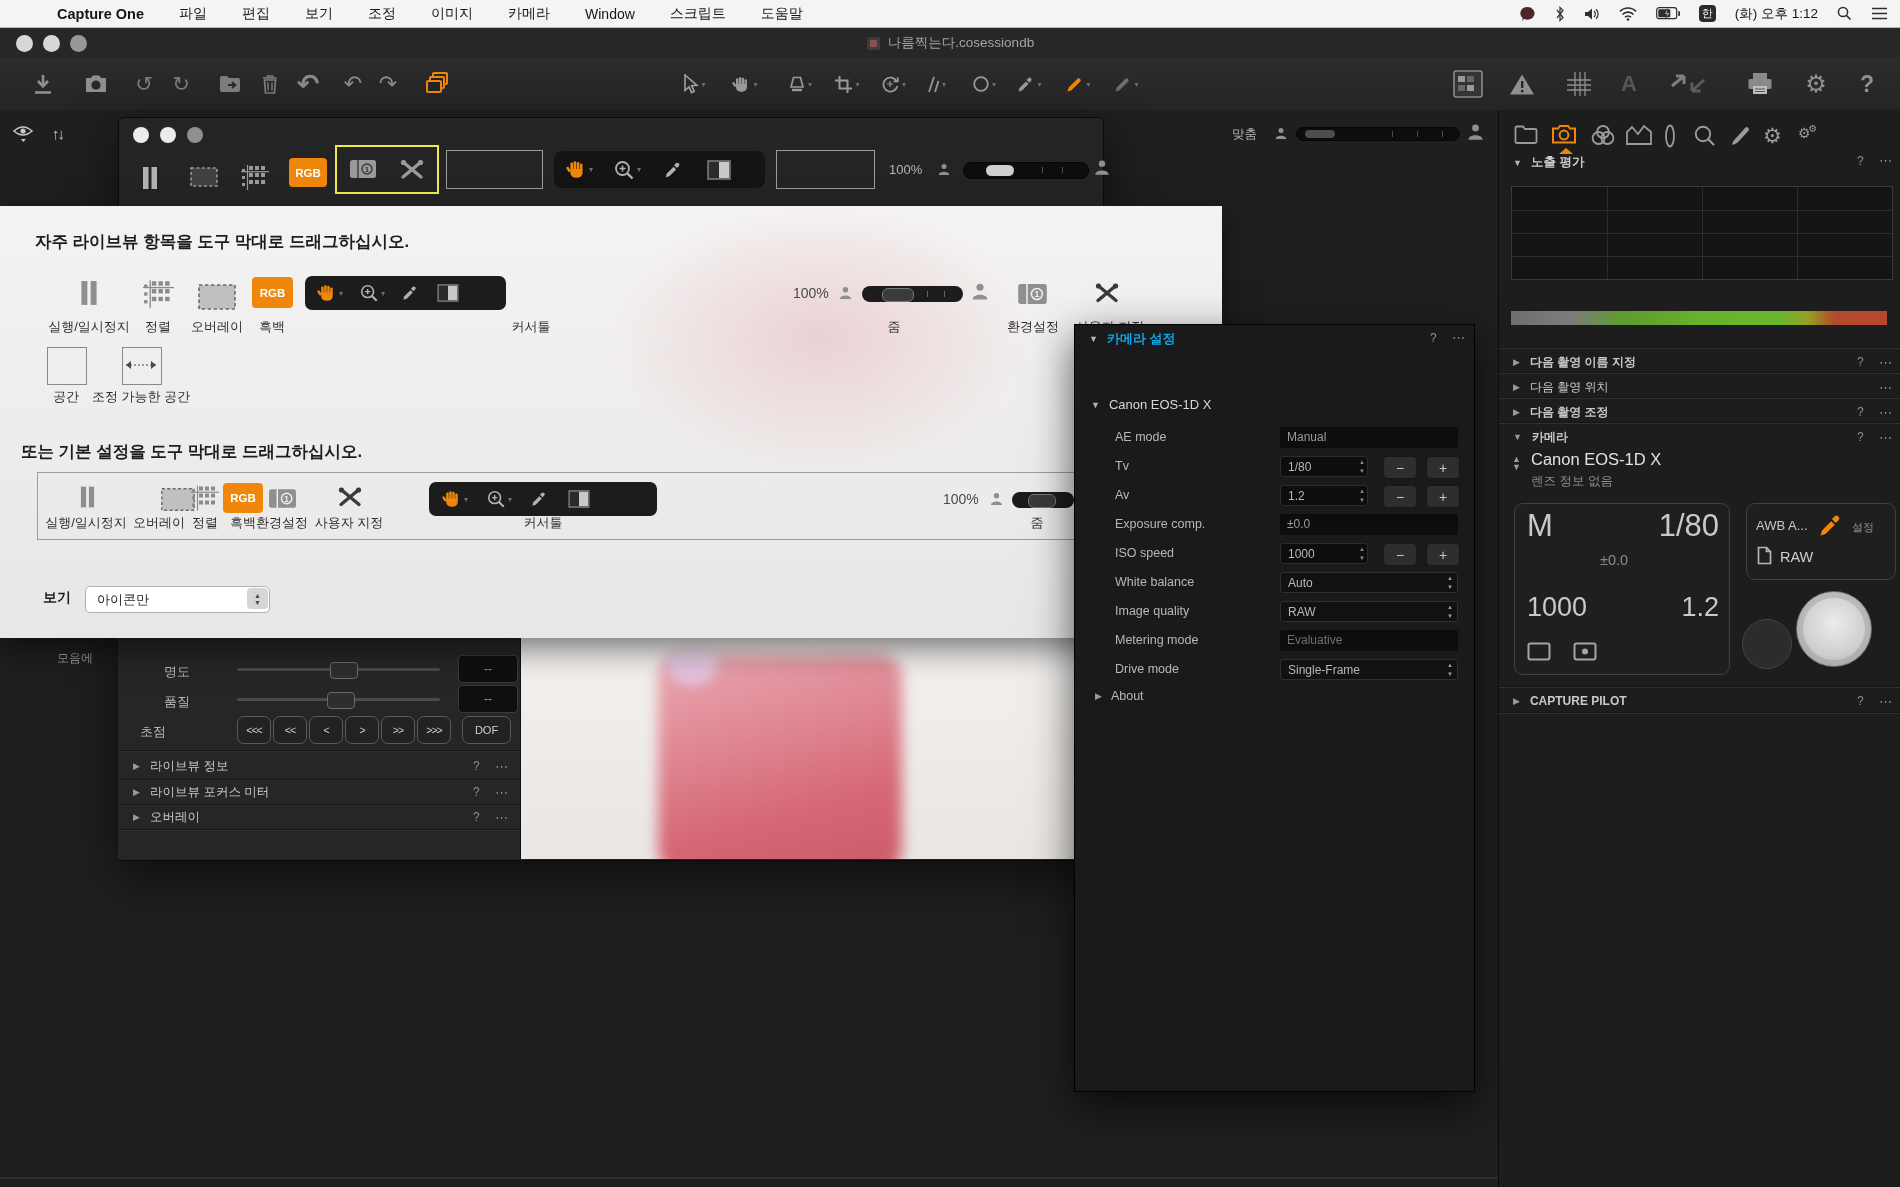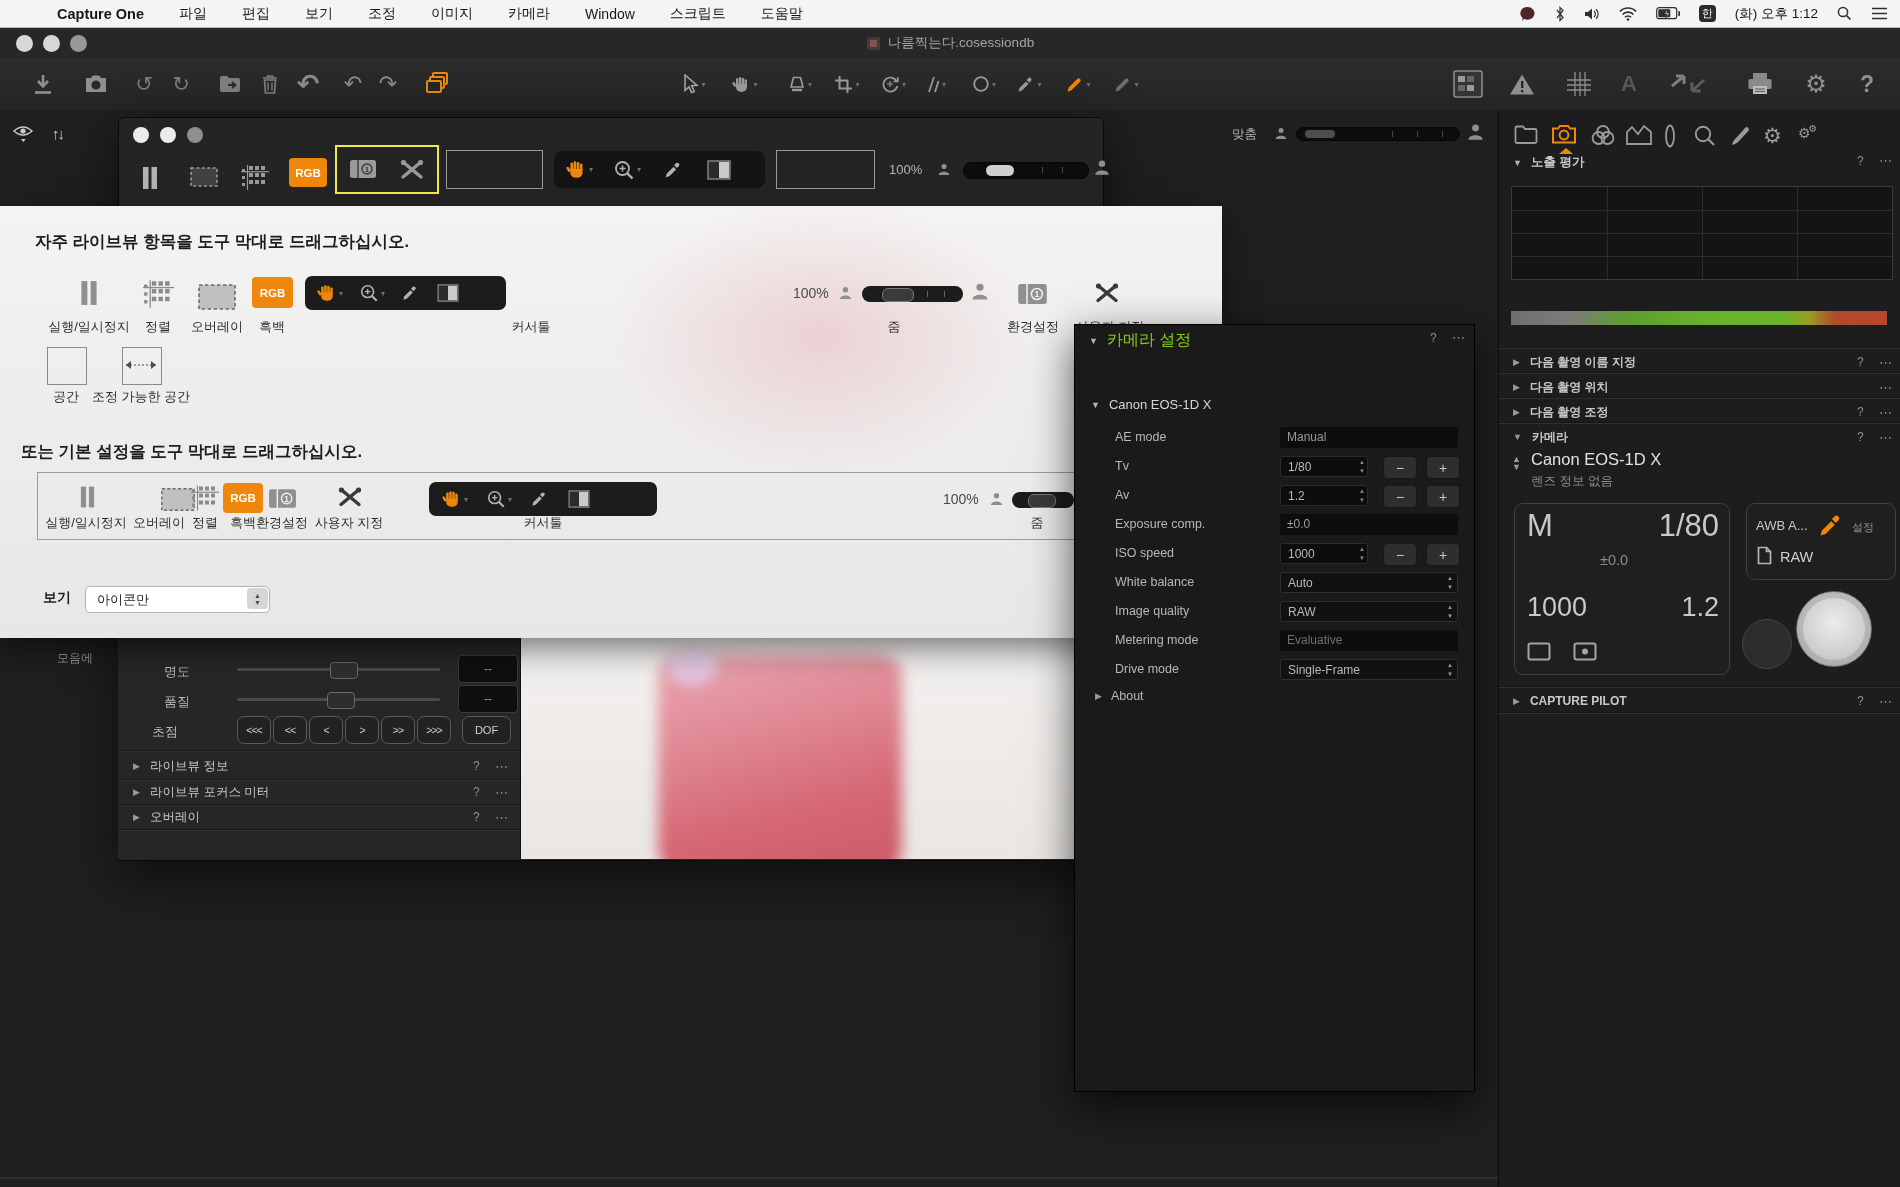--- a/index.html
+++ b/index.html
@@ -54,21 +54,21 @@
   .fbtn{position:absolute;width:32px;height:26px;border:1px solid #5a5a5a;border-radius:7px;color:#cfcfcf;
     font-size:10.5px;display:flex;align-items:center;justify-content:center;background:#222;letter-spacing:-1px}
   .secrow{position:absolute;left:0;width:402px;height:22px;color:#c9c9c9;font-size:12.5px}
   .divline{position:absolute;left:0;width:402px;height:1px;background:#161616;box-shadow:0 1px 0 #303030}
   .qm{color:#8f8f8f;font-size:12px}
   .dots{color:#8f8f8f;font-size:13px;letter-spacing:1px}
   .arrowhead{color:#9a9a9a;font-size:9px}
   
   .panel{left:1074px;top:324px;width:399px;height:766px;background:#1a1a1a;border:1px solid #000;
     box-shadow:0 14px 40px rgba(0,0,0,.65)}
-  .p-hdr{color:#84cc16;font-size:16px;font-weight:normal}
+  .p-hdr{color:#0ea5e9;font-size:13px;font-weight:bold}
   .search{position:absolute;left:12px;top:32px;width:375px;height:25px;background:#0f0f0f;
     border:1px solid #3e3e3e;border-radius:13px}
   .search input{position:absolute;left:34px;top:2px;width:320px;height:19px;background:transparent;border:none;outline:none;
     color:#9a9a9a;font-size:13px;font-family:"Liberation Sans",sans-serif}
   .prow-lbl{position:absolute;left:40px;color:#b8b8b8;font-size:12.5px}
   .pfield{position:absolute;left:205px;width:178px;height:21px;background:#0d0d0d;border-radius:2px;
     color:#9a9a9a;font-size:12px;line-height:21px;padding-left:7px;box-sizing:border-box}
   .pstep{position:absolute;left:205px;width:88px;height:21px;background:#0d0d0d;border:1px solid #2c2c2c;border-radius:3px;
     color:#b8b8b8;font-size:12px;line-height:20px;padding-left:7px;box-sizing:border-box}
   .pstep .arr{position:absolute;right:2px;top:1px;color:#8a8a8a;font-size:6px;line-height:9px;text-align:center}
@@ -482,21 +482,21 @@
       <div class="ab" style="left:93px;top:-6px;width:26px;height:15px;border:1px solid #6a6a6a;border-radius:4px;background:#2e2e2e"></div>
     </div>
     <div class="valbox" style="left:340px;top:17px">--</div>
 
     <div class="lp-lbl" style="left:22px;top:55px;width:50px;text-align:right">품질</div>
     <div class="ab" style="left:119px;top:60px;width:203px;height:3px;background:#4a4a4a;border-radius:2px">
       <div class="ab" style="left:90px;top:-6px;width:26px;height:15px;border:1px solid #6a6a6a;border-radius:4px;background:#2e2e2e"></div>
     </div>
     <div class="valbox" style="left:340px;top:47px">--</div>
 
-    <div class="lp-lbl" style="left:22px;top:85px;width:50px;text-align:center">초점</div>
+    <div class="lp-lbl" style="left:22px;top:85px;width:50px;text-align:left">초점</div>
     <div class="fbtn" style="left:119px;top:78px">&lt;&lt;&lt;</div>
     <div class="fbtn" style="left:155px;top:78px">&lt;&lt;</div>
     <div class="fbtn" style="left:191px;top:78px">&lt;</div>
     <div class="fbtn" style="left:227px;top:78px">&gt;</div>
     <div class="fbtn" style="left:263px;top:78px">&gt;&gt;</div>
     <div class="fbtn" style="left:299px;top:78px">&gt;&gt;&gt;</div>
     <div class="fbtn" style="left:344px;top:78px;width:47px;letter-spacing:0;font-size:11px">DOF</div>
 
     <div class="divline" style="top:112px"></div>
     <div class="secrow r" style="top:117px">
@@ -881,21 +881,21 @@
     <div class="divline" style="top:237px"></div>
     <div class="secrow r" style="top:241px">
       <span class="arrowhead" style="margin-left:14px">▶</span>
       <span style="margin-left:10px;font-weight:bold;font-size:12px">다음 촬영 이름 지정</span>
       <span class="qm" style="position:absolute;left:358px">?</span>
       <span class="dots" style="position:absolute;left:380px">⋯</span>
     </div>
     <div class="divline" style="top:262px"></div>
     <div class="secrow r" style="top:266px">
       <span class="arrowhead" style="margin-left:14px">▶</span>
-      <span style="margin-left:10px;font-weight:bold;font-size:12px">다음 촬영 위치</span>
+      <span style="margin-left:10px;font-weight:normal;font-size:12px">다음 촬영 위치</span>
       <span class="dots" style="position:absolute;left:380px">⋯</span>
     </div>
     <div class="divline" style="top:287px"></div>
     <div class="secrow r" style="top:291px">
       <span class="arrowhead" style="margin-left:14px">▶</span>
       <span style="margin-left:10px;font-weight:bold;font-size:12px">다음 촬영 조정</span>
       <span class="qm" style="position:absolute;left:358px">?</span>
       <span class="dots" style="position:absolute;left:380px">⋯</span>
     </div>
     <div class="divline" style="top:312px"></div>

